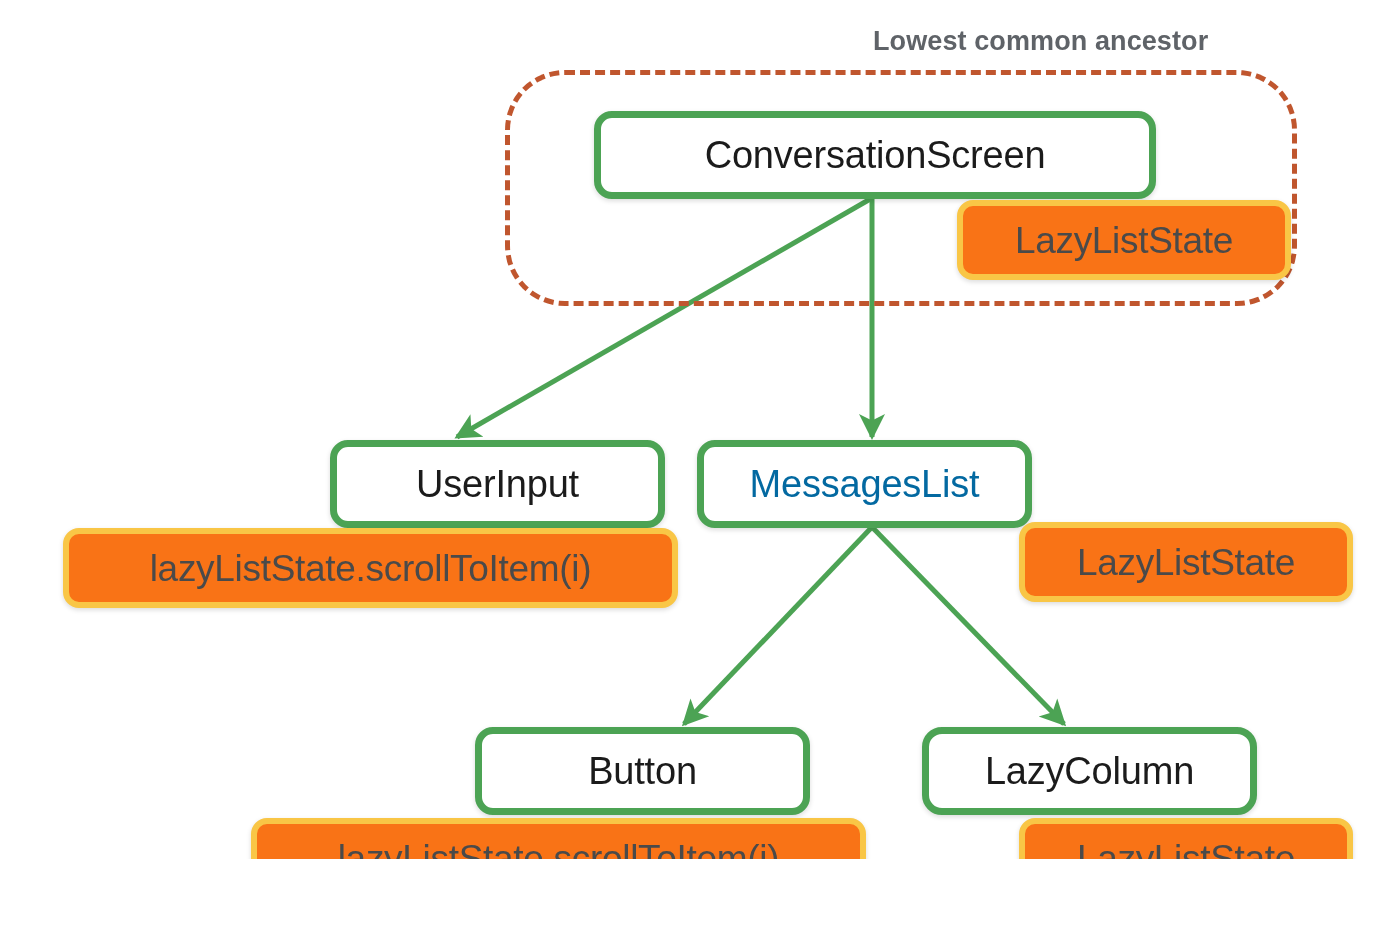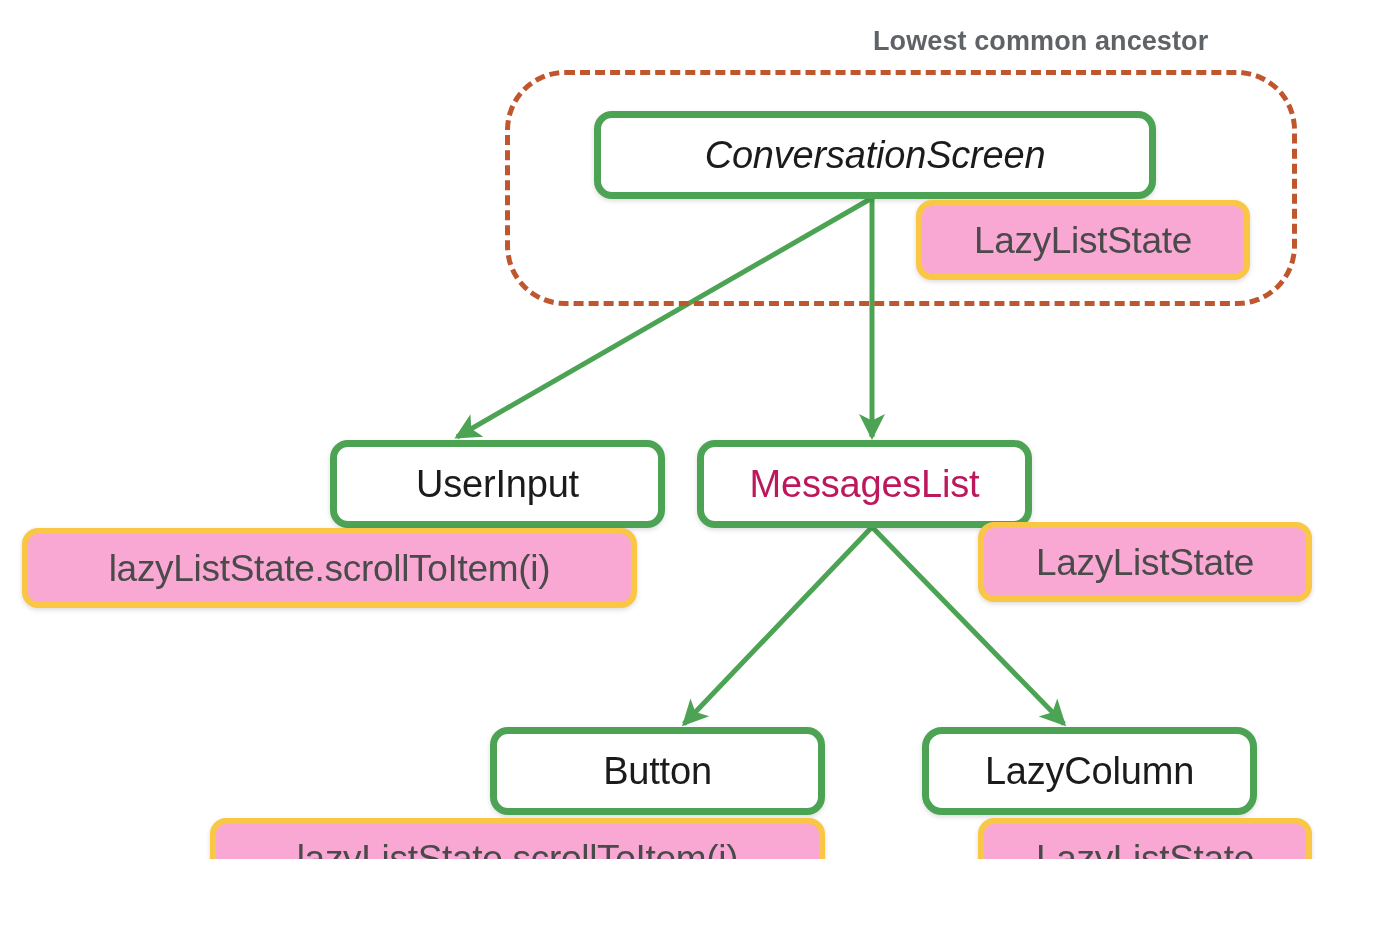--- a/index.html
+++ b/index.html
@@ -69,26 +69,27 @@
     white-space: nowrap;
     letter-spacing: -0.2px;
   }
 
   
   .badge {
     position: absolute;
     box-sizing: border-box;
     border: 6px solid #f9c646;
     border-radius: 16px;
-    background: #f9a8d4;
+    background: #f97316;
     display: flex;
     align-items: center;
     justify-content: center;
     z-index: 5;
     box-shadow: 0 2px 5px rgba(0,0,0,0.14);
+    margin-left: 41px;
   }
   .badge-label {
     font-size: 37px;
     color: #4a4a4a;
     line-height: 1;
     white-space: nowrap;
     letter-spacing: -0.3px;
   }
 </style>
 </head>
@@ -108,30 +109,30 @@
         <line x1="872" y1="527" x2="684" y2="724"></line>
         <line x1="872" y1="527" x2="1064" y2="724"></line>
       </g>
   </svg>
 
   <div class="lca-region" style="left: 505px; top: 70px; width: 792px; height: 236px; border-color: rgb(192, 86, 46);"></div>
 
   <div class="ann-title" style="left: 873px; top: 26px; color: rgb(95, 99, 104);">Lowest common ancestor</div>
 
   <div id="nodes-layer">
-      <div class="node" style="left: 594px; top: 111px; width: 562px; height: 88px; border-color: rgb(76, 163, 84); font-style: italic;">
+      <div class="node" style="left: 594px; top: 111px; width: 562px; height: 88px; border-color: rgb(76, 163, 84);">
         <span class="node-label" style="color: rgb(27, 27, 27);">ConversationScreen</span>
       </div>
       <div class="node" style="left: 302px; top: 440px; width: 335px; height: 88px; border-color: rgb(76, 163, 84); margin-left: 28px;">
         <span class="node-label" style="color: rgb(27, 27, 27);">UserInput</span>
       </div>
       <div class="node" style="left: 697px; top: 440px; width: 335px; height: 88px; border-color: rgb(76, 163, 84);">
-        <span class="node-label" style="color: #be185d;">MessagesList</span>
+        <span class="node-label" style="color: #0369a1;">MessagesList</span>
       </div>
-      <div class="node" style="left: 490px; top: 727px; width: 335px; height: 88px; border-color: rgb(76, 163, 84);">
+      <div class="node" style="left: 475px; top: 727px; width: 335px; height: 88px; border-color: rgb(76, 163, 84);">
         <span class="node-label" style="color: rgb(27, 27, 27);">Button</span>
       </div>
       <div class="node" style="left: 922px; top: 727px; width: 335px; height: 88px; border-color: rgb(76, 163, 84); border-radius: 20px;">
         <span class="node-label" style="color: rgb(27, 27, 27);">LazyColumn</span>
       </div>
     </div>
 
   <div id="badges-layer">
       <div class="badge" style="left: 916px; top: 200px; width: 334px; height: 80px; border-color: rgb(249, 198, 70);">
         <span class="badge-label" style="color: rgb(74, 74, 74);">LazyListState</span>

